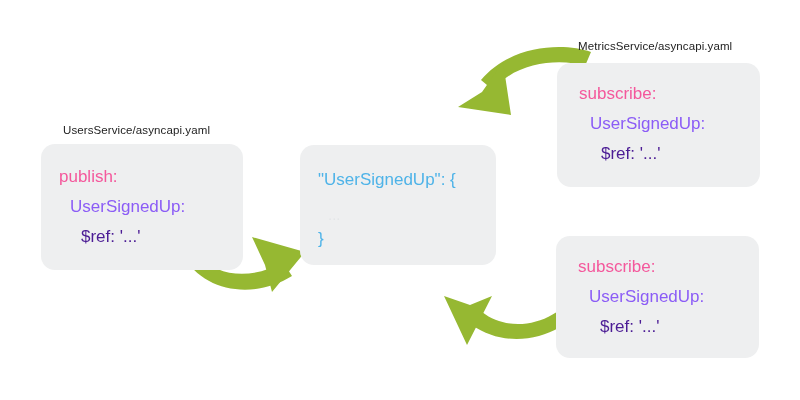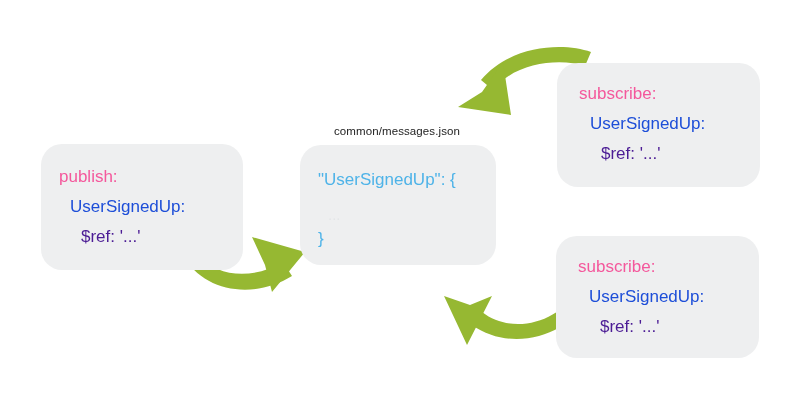--- a/index.html
+++ b/index.html
@@ -43,32 +43,32 @@
     color: #222222;
     letter-spacing: 0.1px;
     white-space: nowrap;
   }
 
   
   .card {
     position: absolute;
     z-index: 2;
     background: #eeeff0;
-    border-radius: 21px;
+    border-radius: 14px;
     box-sizing: border-box;
   }
 
   .code-line {
     font-family: "Liberation Sans", sans-serif;
     font-size: 17px;
     line-height: 1;
     white-space: pre;
   }
   .c-key     { color: #f4589c; }
-  .c-msg     { color: #1d4ed8; }
+  .c-msg     { color: #8b5cf6; }
   .c-ref     { color: #4c1d95; }
   .c-json    { color: #4eb3e8; }
   .c-dots    { color: #e4e6e8; }
 
   
   #card-users      { left: 41px;  top: 144px; width: 202px; height: 126px; }
   #card-common     { left: 300px; top: 145px; width: 196px; height: 120px; }
   #card-metrics    { left: 557px; top: 63px;  width: 203px; height: 124px; }
   #card-email      { left: 556px; top: 236px; width: 203px; height: 122px; }
 
@@ -123,23 +123,24 @@
 
     <g>
       <path d="M 578 289
                C 560 322, 513 336, 482 312
                L 472 325
                C 513 354, 570 335, 590 296 Z" fill="#96b832"></path>
       <path d="M 492 296 L 467 345 L 444 296 L 470 305 Z" fill="#96b832"></path>
     </g>
   </svg>
 
+  <div class="file-label" id="label-users">UsersService/asyncapi.yaml</div>
 
-  <div class="file-label" id="label-common">common/messages.json</div>
 
+  <div class="file-label" id="label-metrics">MetricsService/asyncapi.yaml</div>
 
 
   <div class="card" id="card-users">
     <div class="code-line l1 c-key">publish:</div>
     <div class="code-line l2 c-msg">UserSignedUp:</div>
     <div class="code-line l3 c-ref">$ref: '...'</div>
   </div>
 
   <div class="card" id="card-common">
     <div class="code-line l1 c-json">"UserSignedUp": {</div>

